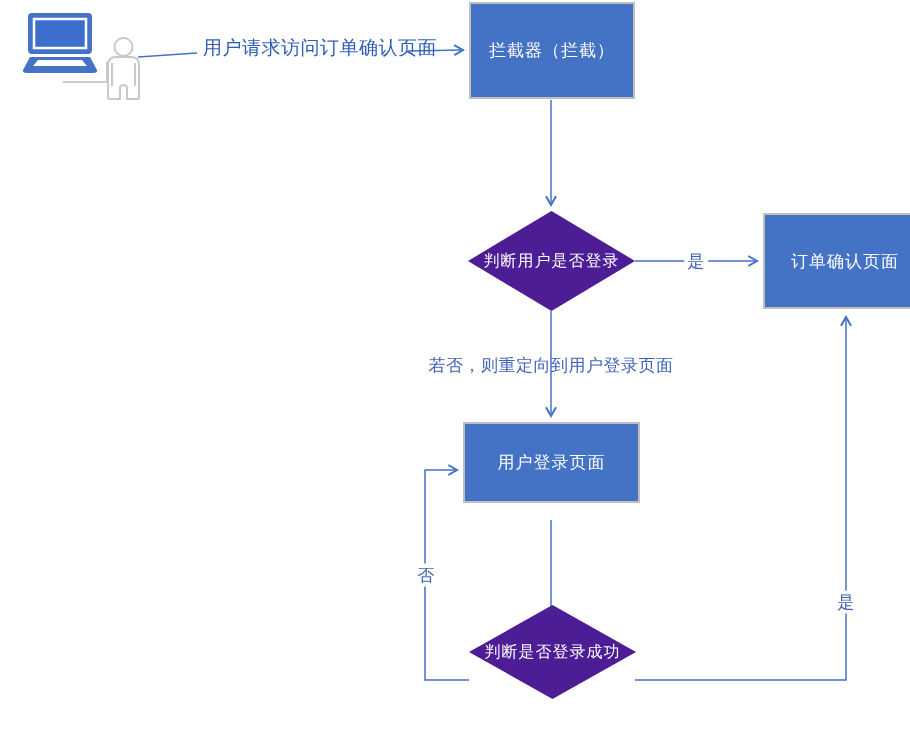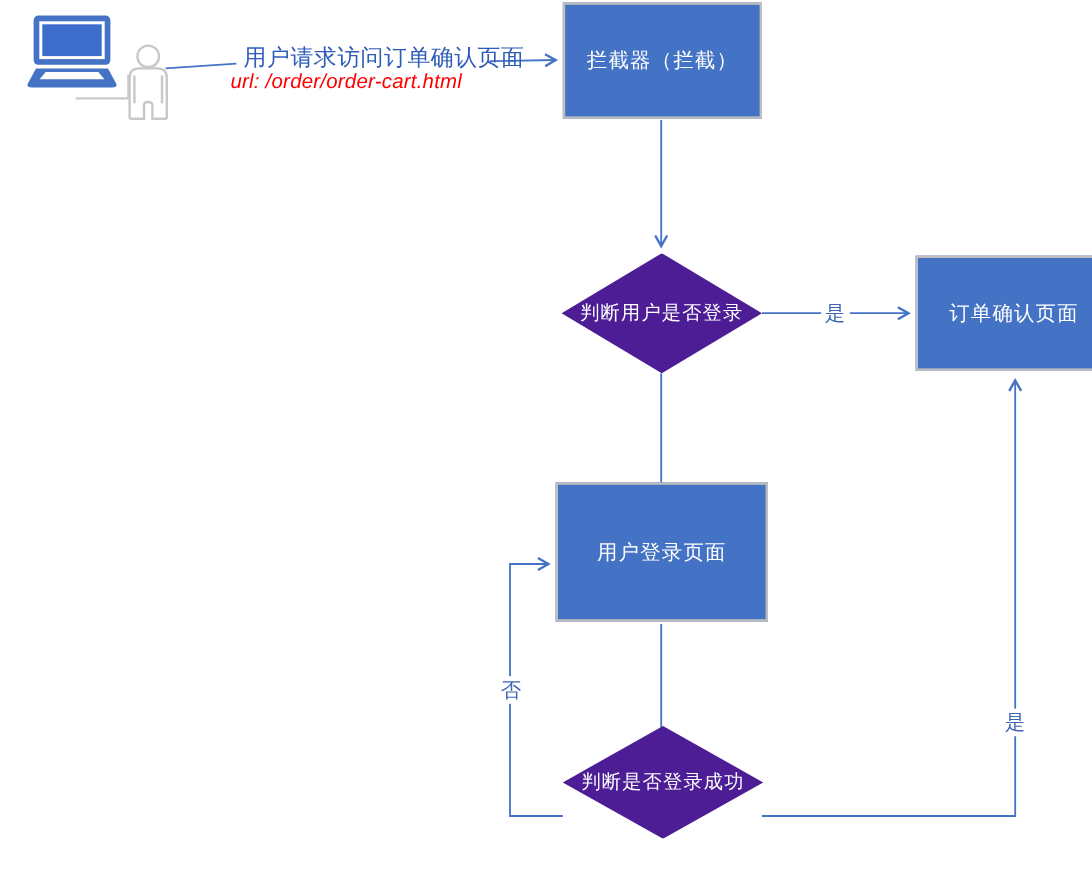--- a/index.html
+++ b/index.html
@@ -63,43 +63,43 @@
     <g stroke="#C8C8C8" stroke-width="2" fill="none">
       <circle cx="19.5" cy="11" r="9"></circle>
       <path d="M4,63 V29 Q4,21 12,21 H27 Q35,21 35,29 V63"></path>
       <path d="M4,63 H16 V52 Q16,49 19.5,49 Q23,49 23,52 V63 H35"></path>
       <path d="M8,27 V50"></path>
       <path d="M31,27 V50"></path>
     </g>
   </svg>
 
   <div class="annot-1">用户请求访问订单确认页面</div>
-  <div class="annot-2">url: /order/order-cart.html</div>
 
   <div class="node process" style="left:449px;top:2px;width:166px;height:97px">
     <span>拦截器（拦截）</span>
   </div>
 
   <div class="node decision" style="left:448px;top:211px;width:167px;height:100px">
     <span>判断用户是否登录</span>
   </div>
 
   <div class="node process" style="left:743px;top:213px;width:164px;height:96px">
     <span>订单确认页面</span>
   </div>
 
-  <div class="node process" style="left:443px;top:402px;width:177px;height:116px">
+  <div class="node process" style="left:443px;top:422px;width:177px;height:81px">
     <span>用户登录页面</span>
   </div>
 
   <div class="node decision" style="left:449px;top:605px;width:167px;height:94px">
     <span>判断是否登录成功</span>
   </div>
 
   <div class="edge-label on-line" style="left:676px;top:261px">是</div>
 
+  <div class="edge-label" style="left:531px;top:365px">若否，则重定向到用户登录页面</div>
 
 
   <div class="edge-label on-line" style="left:406px;top:575px">否</div>
 
   <div class="edge-label on-line" style="left:826px;top:602px">是</div>
 
 </div>
 
 </body></html>

